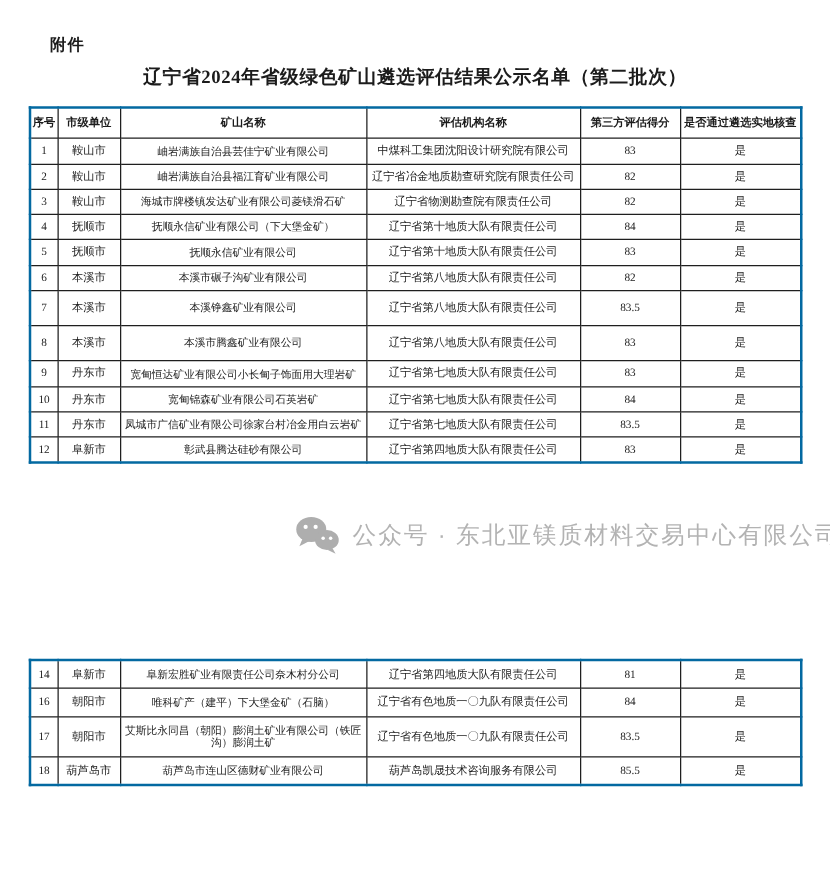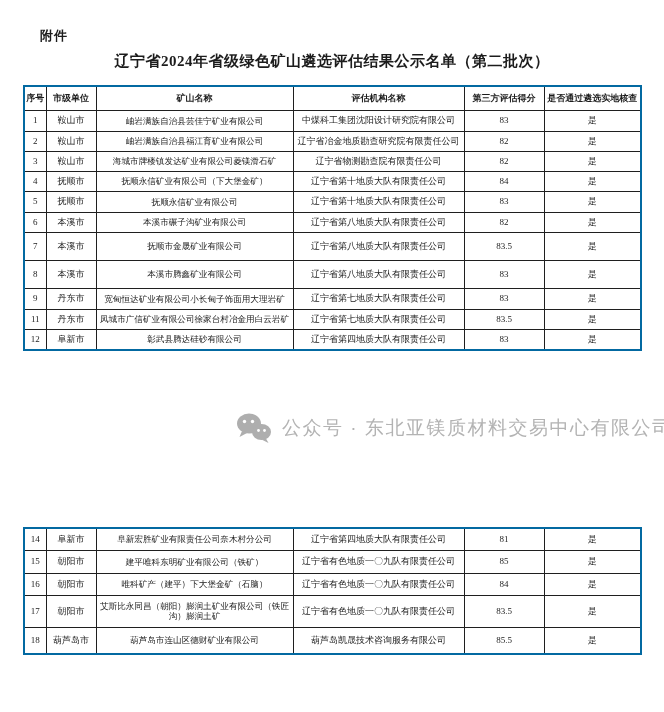--- a/index.html
+++ b/index.html
@@ -133,39 +133,47 @@
           <td>6</td>
           <td>本溪市</td>
           <td>本溪市碾子沟矿业有限公司</td>
           <td>辽宁省第八地质大队有限责任公司</td>
           <td>82</td>
           <td>是</td>
         </tr>
         <tr>
           <td>7</td>
           <td>本溪市</td>
-          <td>抚顺市金晟矿业有限公司</td>
+          <td>本溪铮鑫矿业有限公司</td>
           <td>辽宁省第八地质大队有限责任公司</td>
           <td>83.5</td>
           <td>是</td>
         </tr>
         <tr>
           <td>8</td>
           <td>本溪市</td>
           <td>本溪市腾鑫矿业有限公司</td>
           <td>辽宁省第八地质大队有限责任公司</td>
           <td>83</td>
           <td>是</td>
         </tr>
         <tr>
           <td>9</td>
           <td>丹东市</td>
           <td>宽甸恒达矿业有限公司小长甸子饰面用大理岩矿</td>
           <td>辽宁省第七地质大队有限责任公司</td>
           <td>83</td>
+          <td>是</td>
+        </tr>
+        <tr>
+          <td>10</td>
+          <td>丹东市</td>
+          <td>宽甸锦森矿业有限公司石英岩矿</td>
+          <td>辽宁省第七地质大队有限责任公司</td>
+          <td>84</td>
           <td>是</td>
         </tr>
         <tr>
           <td>11</td>
           <td>丹东市</td>
           <td>凤城市广信矿业有限公司徐家台村冶金用白云岩矿</td>
           <td>辽宁省第七地质大队有限责任公司</td>
           <td>83.5</td>
           <td>是</td>
         </tr>
@@ -208,28 +216,20 @@
     <tbody>
         <tr>
           <td>14</td>
           <td>阜新市</td>
           <td>阜新宏胜矿业有限责任公司奈木村分公司</td>
           <td>辽宁省第四地质大队有限责任公司</td>
           <td>81</td>
           <td>是</td>
         </tr>
         <tr>
-          <td>15</td>
-          <td>朝阳市</td>
-          <td>建平唯科东明矿业有限公司（铁矿）</td>
-          <td>辽宁省有色地质一〇九队有限责任公司</td>
-          <td>85</td>
-          <td>是</td>
-        </tr>
-        <tr>
           <td>16</td>
           <td>朝阳市</td>
           <td>唯科矿产（建平）下大堡金矿（石脑）</td>
           <td>辽宁省有色地质一〇九队有限责任公司</td>
           <td>84</td>
           <td>是</td>
         </tr>
         <tr>
           <td>17</td>
           <td>朝阳市</td>

